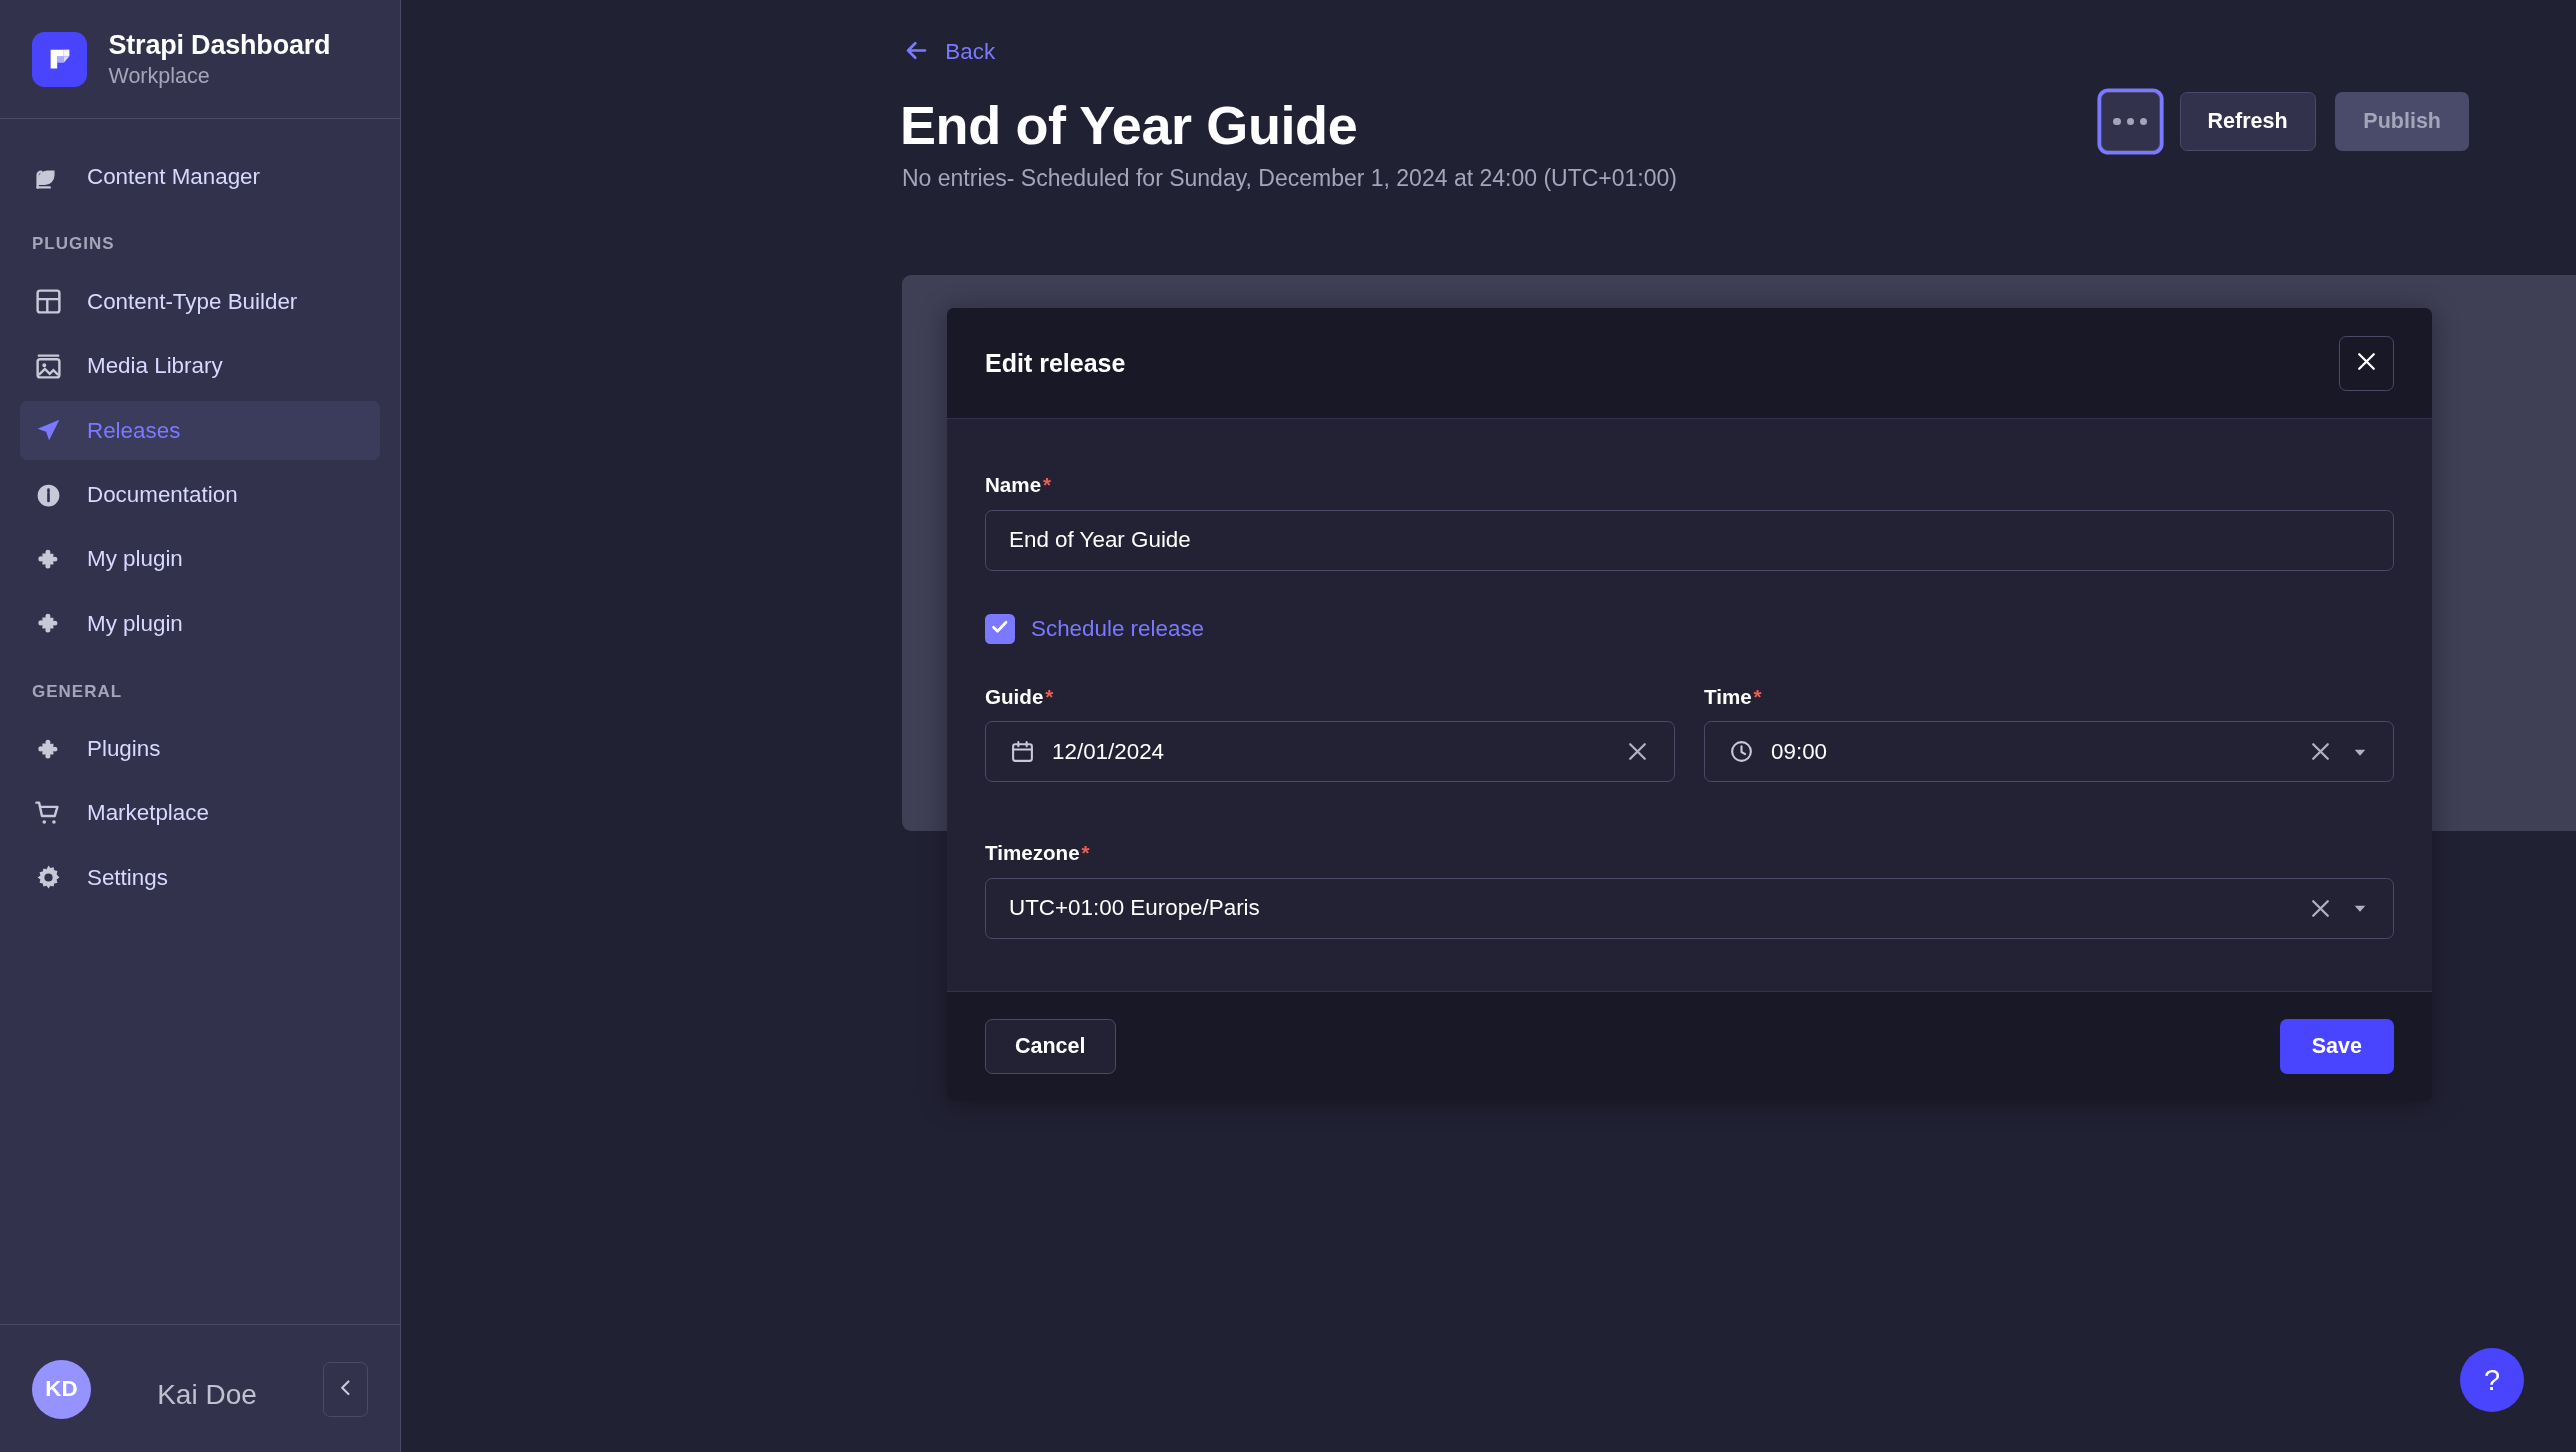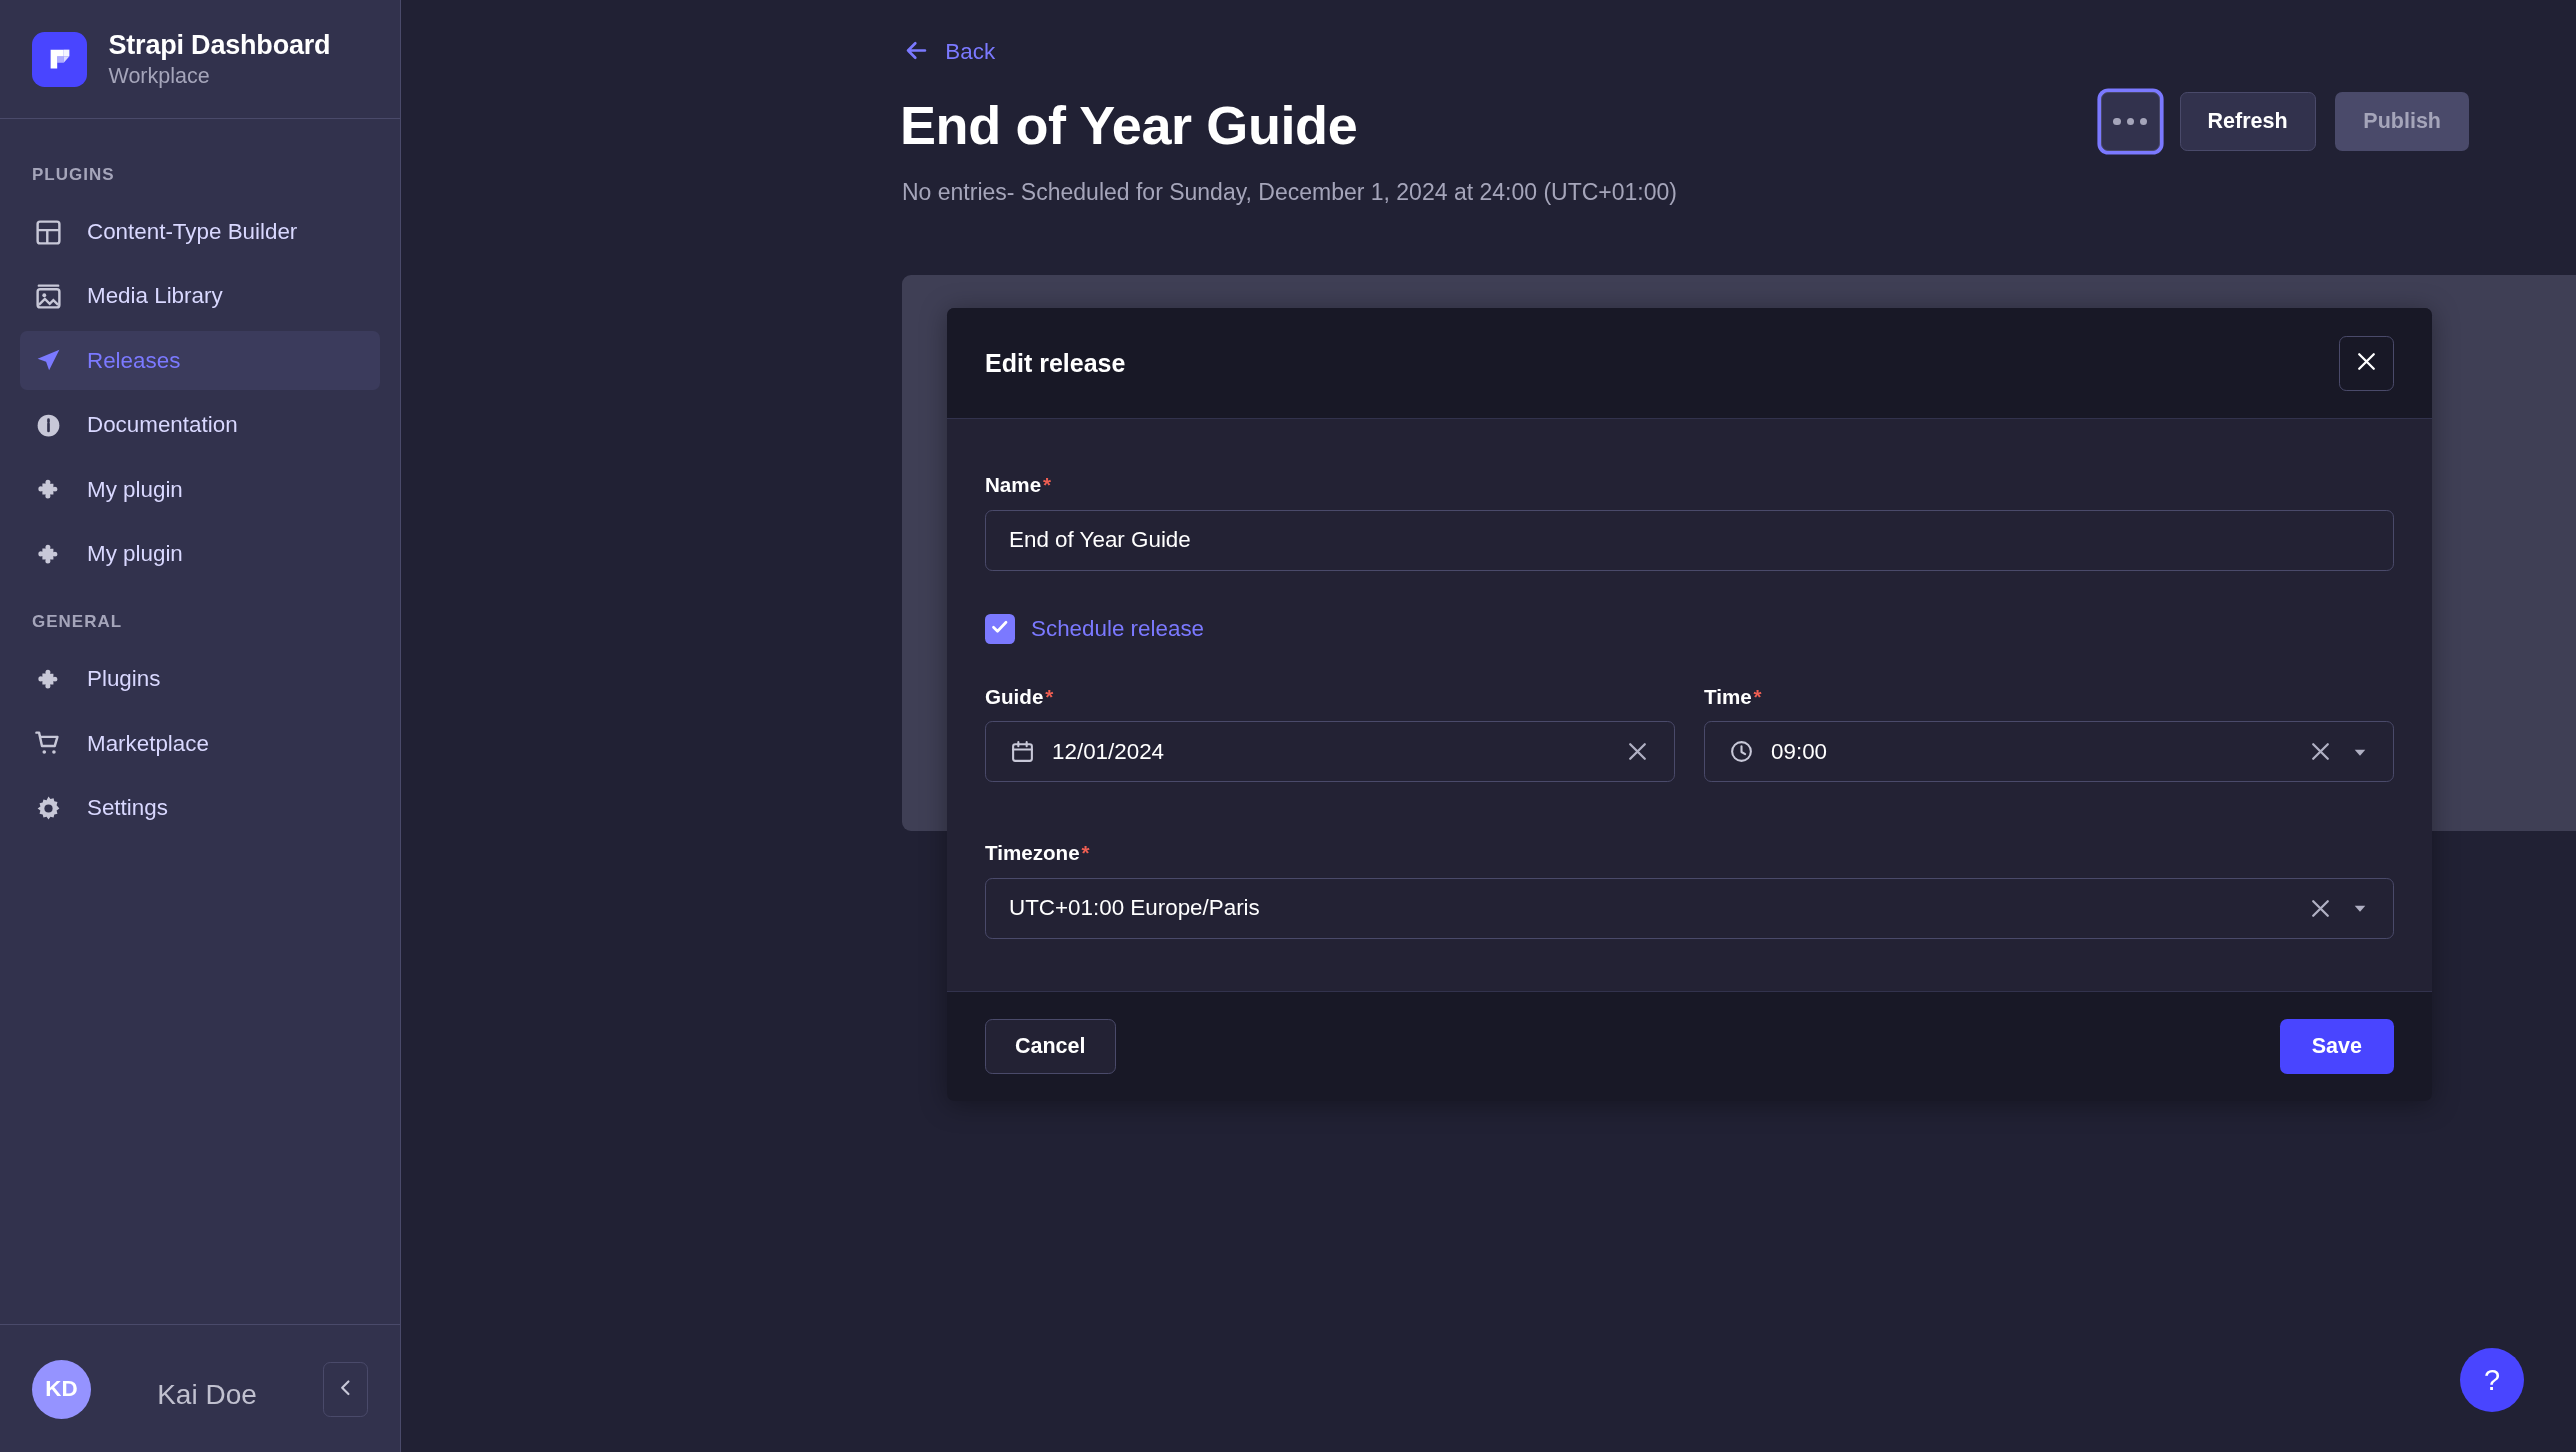--- a/index.html
+++ b/index.html
@@ -82,21 +82,21 @@
   }
   .back-link svg { width: 29px; height: 29px; }
   .back-label { font-size: 22.4px; color: #7b79ff; }
 
   .page-title {
     position: absolute; left: 499px; top: 94px;
     font-size: 54px; font-weight: bold; color: #ffffff; letter-spacing: -0.4px;
   }
   .page-sub {
     position: absolute; left: 501px; top: 165px;
-    font-size: 23px; color: #a5a5ba; margin-top: 14px;
+    font-size: 23px; color: #a5a5ba;
   }
 
   .header-actions {
     position: absolute; right: 107px; top: 92px;
     display: flex; align-items: center; gap: 19.7px;
   }
   .btn {
     height: 59px; border-radius: 7.2px; border: 1.8px solid transparent;
     font-size: 21.5px; font-weight: bold; cursor: pointer;
     display: flex; align-items: center; justify-content: center;
@@ -226,20 +226,30 @@
         </svg>
       </div>
       <div class="brand-text">
         <div class="brand-title">Strapi Dashboard</div>
         <div class="brand-sub">Workplace</div>
       </div>
     </div>
 
     <nav class="nav">
 
+      <div class="nav-item">
+        <span class="nav-icon">
+          <svg viewBox="0 0 24 24" fill="none" stroke="#c8c8d8" stroke-width="2" stroke-linecap="round" stroke-linejoin="round">
+            <path d="M3 21v-6a8 8 0 0 1 8-8h6v4a8 8 0 0 1-8 8H3z" fill="#c8c8d8" stroke="none"></path>
+            <path d="M3 21V11a3 3 0 0 1 3-3"></path>
+              <path d="M3 21h10"></path>
+          </svg>
+        </span>
+        <span class="nav-label">Content Manager</span>
+      </div>
 
       <div class="nav-section-label">PLUGINS</div>
 
       <div class="nav-item">
         <span class="nav-icon">
           <svg viewBox="0 0 24 24" fill="none" stroke="#c8c8d8" stroke-width="2">
             <rect x="3" y="3" width="18" height="18" rx="2"></rect>
             <path d="M3 10h18M11 10v11"></path>
           </svg>
         </span>

